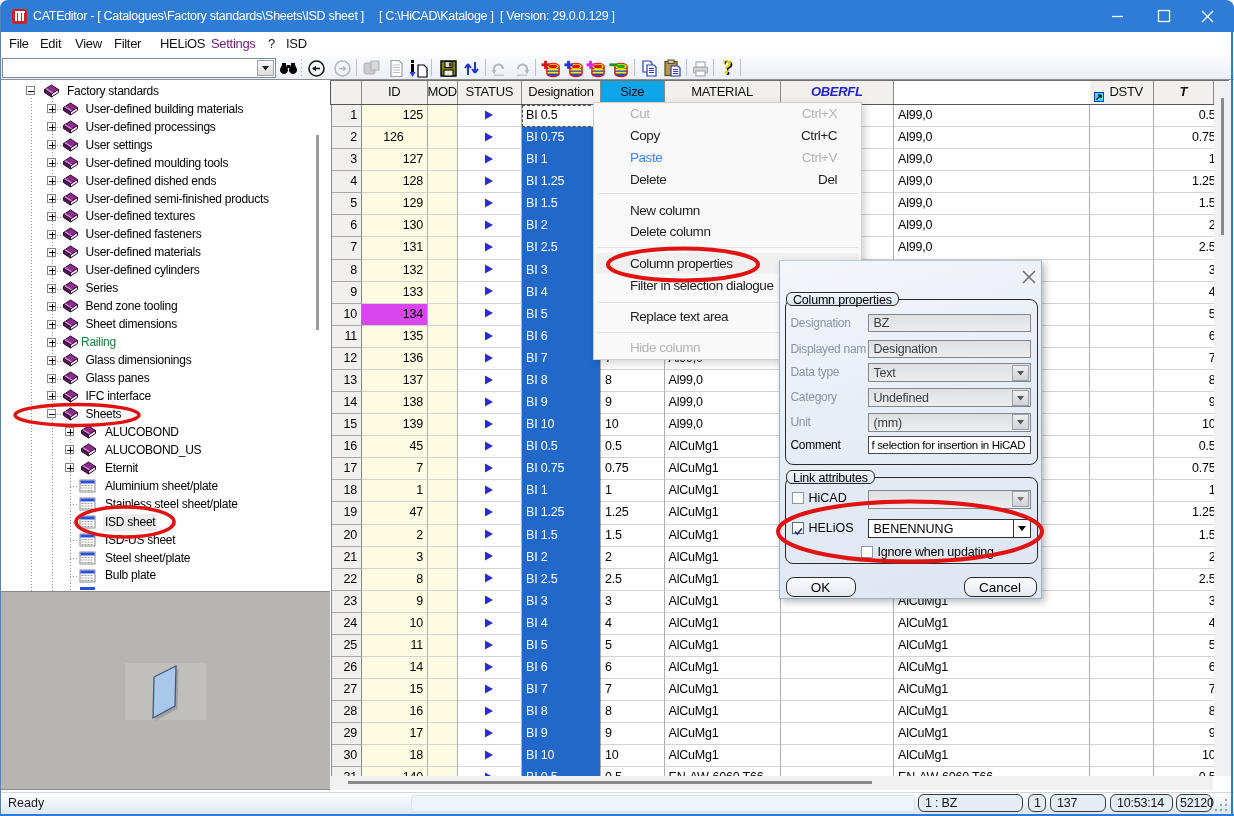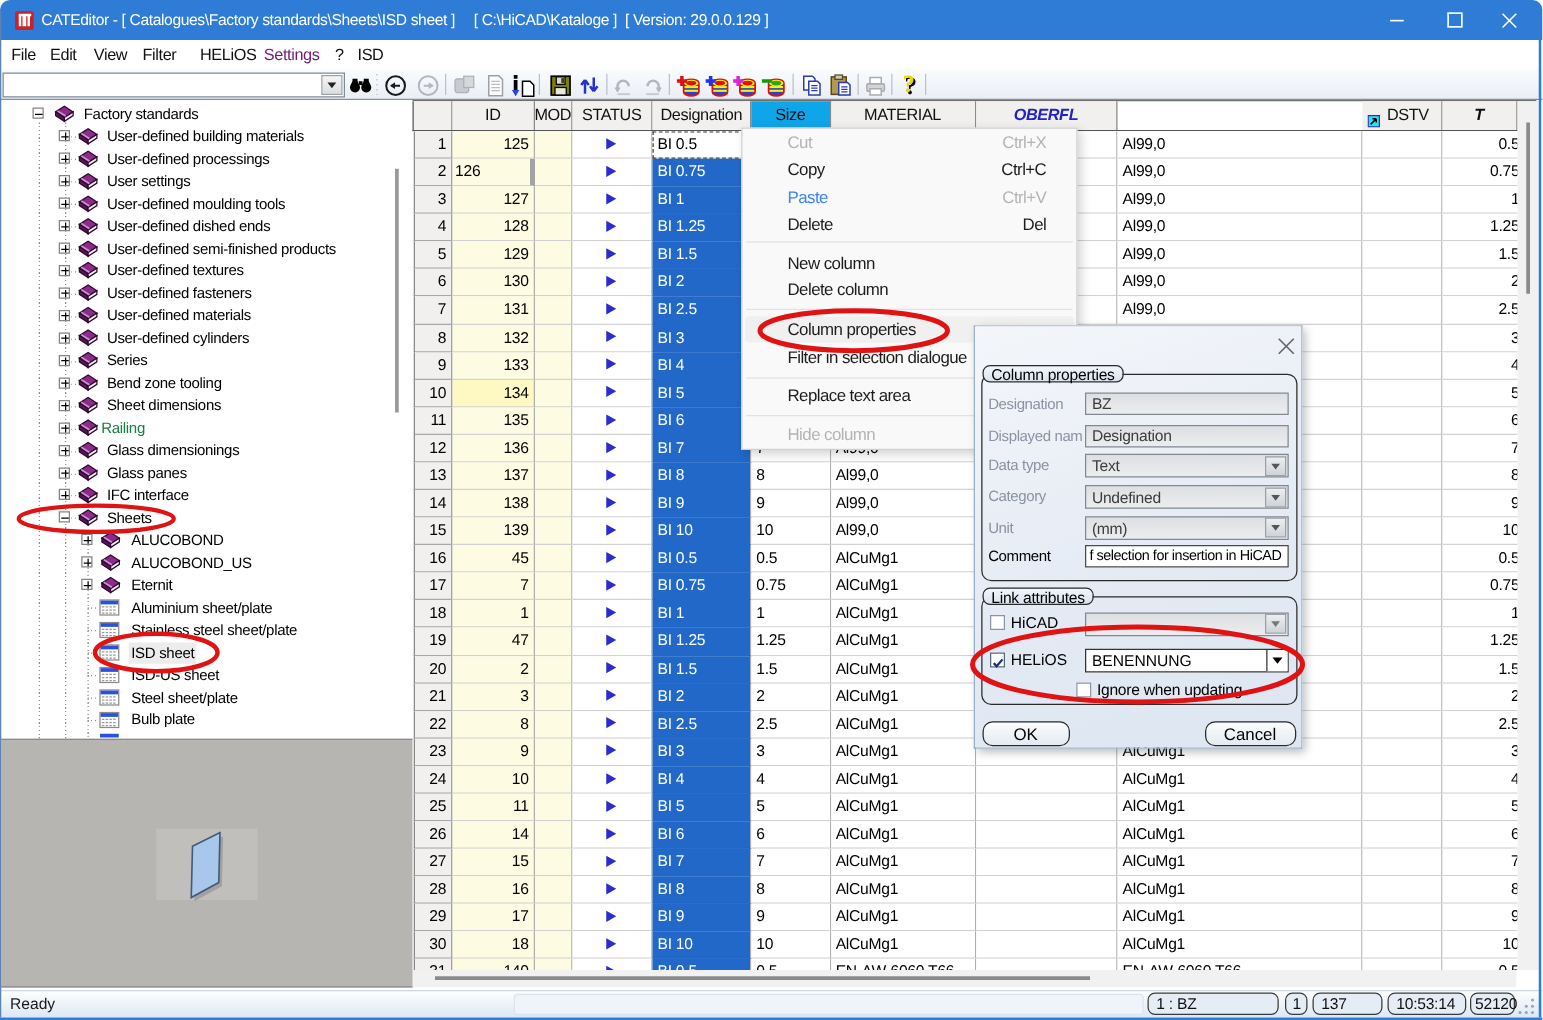--- a/index.html
+++ b/index.html
@@ -507,21 +507,21 @@
           <polygon points="1,0.5 9,5 1,9.5" fill="#2b2bd0"></polygon>
         </svg></div>
 <div class="abs nw" style="left:192px;top:0.0px;width:79px;height:22.08px;line-height:21.08px;background:#fff;border-right:1px solid #aeaeae;border-bottom:1px solid #d2d2d2;font-size:12.5px;letter-spacing:-0.2px;color:#000;text-align:left;padding-left:4px;padding-right:4px;outline:1px dashed #444;outline-offset:-1.5px">BI 0.5</div>
 <div class="abs nw" style="left:271px;top:0.0px;width:63.5px;height:22.08px;line-height:21.08px;background:#fff;border-right:1px solid #aeaeae;border-bottom:1px solid #d2d2d2;font-size:12.5px;letter-spacing:-0.2px;color:#000;text-align:left;padding-left:4px;padding-right:4px;">0.5</div>
 <div class="abs nw" style="left:334.5px;top:0.0px;width:116.0px;height:22.08px;line-height:21.08px;background:#fff;border-right:1px solid #aeaeae;border-bottom:1px solid #d2d2d2;font-size:12.5px;letter-spacing:-0.2px;color:#000;text-align:left;padding-left:4px;padding-right:4px;">Al99,0</div>
 <div class="abs nw" style="left:450.5px;top:0.0px;width:113.5px;height:22.08px;line-height:21.08px;background:#fff;border-right:1px solid #aeaeae;border-bottom:1px solid #d2d2d2;font-size:12.5px;letter-spacing:-0.2px;color:#000;text-align:left;padding-left:4px;padding-right:4px;"></div>
 <div class="abs nw" style="left:564px;top:0.0px;width:195.5px;height:22.08px;line-height:21.08px;background:#fff;border-right:1px solid #aeaeae;border-bottom:1px solid #d2d2d2;font-size:12.5px;letter-spacing:-0.2px;color:#000;text-align:left;padding-left:4px;padding-right:4px;">Al99,0</div>
 <div class="abs nw" style="left:759.5px;top:0.0px;width:64.5px;height:22.08px;line-height:21.08px;background:#fff;border-right:1px solid #aeaeae;border-bottom:1px solid #d2d2d2;font-size:12.5px;letter-spacing:-0.2px;color:#000;text-align:left;padding-left:4px;padding-right:4px;"></div>
 <div class="abs nw" style="left:824px;top:0.0px;width:63px;height:22.08px;line-height:21.08px;background:#fff;border-right:1px solid #aeaeae;border-bottom:1px solid #d2d2d2;font-size:12.5px;letter-spacing:-0.2px;color:#000;text-align:right;padding-left:2px;padding-right:0.5px;">0.5</div>
 <div class="abs nw" style="left:0.5px;top:22.08px;width:31.5px;height:22.08px;line-height:21.08px;background:#f1f0ee;border-right:1px solid #aeaeae;border-bottom:1px solid #d2d2d2;font-size:12.5px;letter-spacing:-0.2px;color:#000;text-align:right;padding-left:2px;padding-right:4px;border-right:1px solid #8a8a8a;border-bottom:1px solid #a8a8a8;border-left:1px solid #8a8a8a">2</div>
-<div class="abs nw" style="left:32px;top:22.08px;width:65.5px;height:22.08px;line-height:21.08px;background:#fdfce2;border-right:4px solid #a3a3a3;border-bottom:1px solid #d2d2d2;font-size:12.5px;letter-spacing:-0.2px;color:#000;text-align:left;padding-left:2px;padding-right:3.5px;">126</div>
+<div class="abs nw" style="left:32px;top:22.08px;width:65.5px;height:22.08px;line-height:21.08px;background:#fdfce2;border-right:1px solid #a3a3a3;border-bottom:1px solid #d2d2d2;font-size:12.5px;letter-spacing:-0.2px;color:#000;text-align:center;padding-left:2px;padding-right:3.5px;">126</div>
 <div class="abs nw" style="left:97.5px;top:22.08px;width:30.19999999999999px;height:22.08px;line-height:21.08px;background:#fdfce2;border-right:1px solid #aeaeae;border-bottom:1px solid #d2d2d2;font-size:12.5px;letter-spacing:-0.2px;color:#000;text-align:left;padding-left:4px;padding-right:4px;"></div>
 <div class="abs nw" style="left:127.69999999999999px;top:22.08px;width:64.30000000000001px;height:22.08px;line-height:21.08px;background:#fff;border-right:1px solid #aeaeae;border-bottom:1px solid #d2d2d2;font-size:12.5px;letter-spacing:-0.2px;color:#000;text-align:left;padding-left:4px;padding-right:4px;text-align:center;line-height:19.08px"><svg width="10" height="10" style="vertical-align:middle">
           <polygon points="1,0.5 9,5 1,9.5" fill="#2b2bd0"></polygon>
         </svg></div>
 <div class="abs nw" style="left:192px;top:22.08px;width:79px;height:22.08px;line-height:21.08px;background:#2168c8;border-right:1px solid #aeaeae;border-bottom:1px solid #d2d2d2;font-size:12.5px;letter-spacing:-0.2px;color:#000;text-align:left;padding-left:4px;padding-right:4px;color:#fff;border-bottom:1px solid #2168c8">BI 0.75</div>
 <div class="abs nw" style="left:271px;top:22.08px;width:63.5px;height:22.08px;line-height:21.08px;background:#fff;border-right:1px solid #aeaeae;border-bottom:1px solid #d2d2d2;font-size:12.5px;letter-spacing:-0.2px;color:#000;text-align:left;padding-left:4px;padding-right:4px;">0.75</div>
 <div class="abs nw" style="left:334.5px;top:22.08px;width:116.0px;height:22.08px;line-height:21.08px;background:#fff;border-right:1px solid #aeaeae;border-bottom:1px solid #d2d2d2;font-size:12.5px;letter-spacing:-0.2px;color:#000;text-align:left;padding-left:4px;padding-right:4px;">Al99,0</div>
 <div class="abs nw" style="left:450.5px;top:22.08px;width:113.5px;height:22.08px;line-height:21.08px;background:#fff;border-right:1px solid #aeaeae;border-bottom:1px solid #d2d2d2;font-size:12.5px;letter-spacing:-0.2px;color:#000;text-align:left;padding-left:4px;padding-right:4px;"></div>
 <div class="abs nw" style="left:564px;top:22.08px;width:195.5px;height:22.08px;line-height:21.08px;background:#fff;border-right:1px solid #aeaeae;border-bottom:1px solid #d2d2d2;font-size:12.5px;letter-spacing:-0.2px;color:#000;text-align:left;padding-left:4px;padding-right:4px;">Al99,0</div>
 <div class="abs nw" style="left:759.5px;top:22.08px;width:64.5px;height:22.08px;line-height:21.08px;background:#fff;border-right:1px solid #aeaeae;border-bottom:1px solid #d2d2d2;font-size:12.5px;letter-spacing:-0.2px;color:#000;text-align:left;padding-left:4px;padding-right:4px;"></div>
@@ -611,21 +611,21 @@
           <polygon points="1,0.5 9,5 1,9.5" fill="#2b2bd0"></polygon>
         </svg></div>
 <div class="abs nw" style="left:192px;top:176.64px;width:79px;height:22.08px;line-height:21.08px;background:#2168c8;border-right:1px solid #aeaeae;border-bottom:1px solid #d2d2d2;font-size:12.5px;letter-spacing:-0.2px;color:#000;text-align:left;padding-left:4px;padding-right:4px;color:#fff;border-bottom:1px solid #2168c8">BI 4</div>
 <div class="abs nw" style="left:271px;top:176.64px;width:63.5px;height:22.08px;line-height:21.08px;background:#fff;border-right:1px solid #aeaeae;border-bottom:1px solid #d2d2d2;font-size:12.5px;letter-spacing:-0.2px;color:#000;text-align:left;padding-left:4px;padding-right:4px;">4</div>
 <div class="abs nw" style="left:334.5px;top:176.64px;width:116.0px;height:22.08px;line-height:21.08px;background:#fff;border-right:1px solid #aeaeae;border-bottom:1px solid #d2d2d2;font-size:12.5px;letter-spacing:-0.2px;color:#000;text-align:left;padding-left:4px;padding-right:4px;">Al99,0</div>
 <div class="abs nw" style="left:450.5px;top:176.64px;width:113.5px;height:22.08px;line-height:21.08px;background:#fff;border-right:1px solid #aeaeae;border-bottom:1px solid #d2d2d2;font-size:12.5px;letter-spacing:-0.2px;color:#000;text-align:left;padding-left:4px;padding-right:4px;"></div>
 <div class="abs nw" style="left:564px;top:176.64px;width:195.5px;height:22.08px;line-height:21.08px;background:#fff;border-right:1px solid #aeaeae;border-bottom:1px solid #d2d2d2;font-size:12.5px;letter-spacing:-0.2px;color:#000;text-align:left;padding-left:4px;padding-right:4px;">Al99,0</div>
 <div class="abs nw" style="left:759.5px;top:176.64px;width:64.5px;height:22.08px;line-height:21.08px;background:#fff;border-right:1px solid #aeaeae;border-bottom:1px solid #d2d2d2;font-size:12.5px;letter-spacing:-0.2px;color:#000;text-align:left;padding-left:4px;padding-right:4px;"></div>
 <div class="abs nw" style="left:824px;top:176.64px;width:63px;height:22.08px;line-height:21.08px;background:#fff;border-right:1px solid #aeaeae;border-bottom:1px solid #d2d2d2;font-size:12.5px;letter-spacing:-0.2px;color:#000;text-align:right;padding-left:2px;padding-right:0.5px;">4</div>
 <div class="abs nw" style="left:0.5px;top:198.71999999999997px;width:31.5px;height:22.08px;line-height:21.08px;background:#f1f0ee;border-right:1px solid #aeaeae;border-bottom:1px solid #d2d2d2;font-size:12.5px;letter-spacing:-0.2px;color:#000;text-align:right;padding-left:2px;padding-right:4px;border-right:1px solid #8a8a8a;border-bottom:1px solid #a8a8a8;border-left:1px solid #8a8a8a">10</div>
-<div class="abs nw" style="left:32px;top:198.71999999999997px;width:65.5px;height:22.08px;line-height:21.08px;background:#fef9c3;border-right:1px solid #aeaeae;border-bottom:1px solid #d2d2d2;font-size:12.5px;letter-spacing:-0.2px;color:#000;text-align:right;padding-left:2px;padding-right:3.5px;">134</div>
+<div class="abs nw" style="left:32px;top:198.71999999999997px;width:65.5px;height:22.08px;line-height:21.08px;background:#d946ef;border-right:1px solid #aeaeae;border-bottom:1px solid #d2d2d2;font-size:12.5px;letter-spacing:-0.2px;color:#000;text-align:right;padding-left:2px;padding-right:3.5px;">134</div>
 <div class="abs nw" style="left:97.5px;top:198.71999999999997px;width:30.19999999999999px;height:22.08px;line-height:21.08px;background:#fdfce2;border-right:1px solid #aeaeae;border-bottom:1px solid #d2d2d2;font-size:12.5px;letter-spacing:-0.2px;color:#000;text-align:left;padding-left:4px;padding-right:4px;"></div>
 <div class="abs nw" style="left:127.69999999999999px;top:198.71999999999997px;width:64.30000000000001px;height:22.08px;line-height:21.08px;background:#fff;border-right:1px solid #aeaeae;border-bottom:1px solid #d2d2d2;font-size:12.5px;letter-spacing:-0.2px;color:#000;text-align:left;padding-left:4px;padding-right:4px;text-align:center;line-height:19.08px"><svg width="10" height="10" style="vertical-align:middle">
           <polygon points="1,0.5 9,5 1,9.5" fill="#2b2bd0"></polygon>
         </svg></div>
 <div class="abs nw" style="left:192px;top:198.71999999999997px;width:79px;height:22.08px;line-height:21.08px;background:#2168c8;border-right:1px solid #aeaeae;border-bottom:1px solid #d2d2d2;font-size:12.5px;letter-spacing:-0.2px;color:#000;text-align:left;padding-left:4px;padding-right:4px;color:#fff;border-bottom:1px solid #2168c8">BI 5</div>
 <div class="abs nw" style="left:271px;top:198.71999999999997px;width:63.5px;height:22.08px;line-height:21.08px;background:#fff;border-right:1px solid #aeaeae;border-bottom:1px solid #d2d2d2;font-size:12.5px;letter-spacing:-0.2px;color:#000;text-align:left;padding-left:4px;padding-right:4px;">5</div>
 <div class="abs nw" style="left:334.5px;top:198.71999999999997px;width:116.0px;height:22.08px;line-height:21.08px;background:#fff;border-right:1px solid #aeaeae;border-bottom:1px solid #d2d2d2;font-size:12.5px;letter-spacing:-0.2px;color:#000;text-align:left;padding-left:4px;padding-right:4px;">Al99,0</div>
 <div class="abs nw" style="left:450.5px;top:198.71999999999997px;width:113.5px;height:22.08px;line-height:21.08px;background:#fff;border-right:1px solid #aeaeae;border-bottom:1px solid #d2d2d2;font-size:12.5px;letter-spacing:-0.2px;color:#000;text-align:left;padding-left:4px;padding-right:4px;"></div>
 <div class="abs nw" style="left:564px;top:198.71999999999997px;width:195.5px;height:22.08px;line-height:21.08px;background:#fff;border-right:1px solid #aeaeae;border-bottom:1px solid #d2d2d2;font-size:12.5px;letter-spacing:-0.2px;color:#000;text-align:left;padding-left:4px;padding-right:4px;">Al99,0</div>
 <div class="abs nw" style="left:759.5px;top:198.71999999999997px;width:64.5px;height:22.08px;line-height:21.08px;background:#fff;border-right:1px solid #aeaeae;border-bottom:1px solid #d2d2d2;font-size:12.5px;letter-spacing:-0.2px;color:#000;text-align:left;padding-left:4px;padding-right:4px;"></div>

